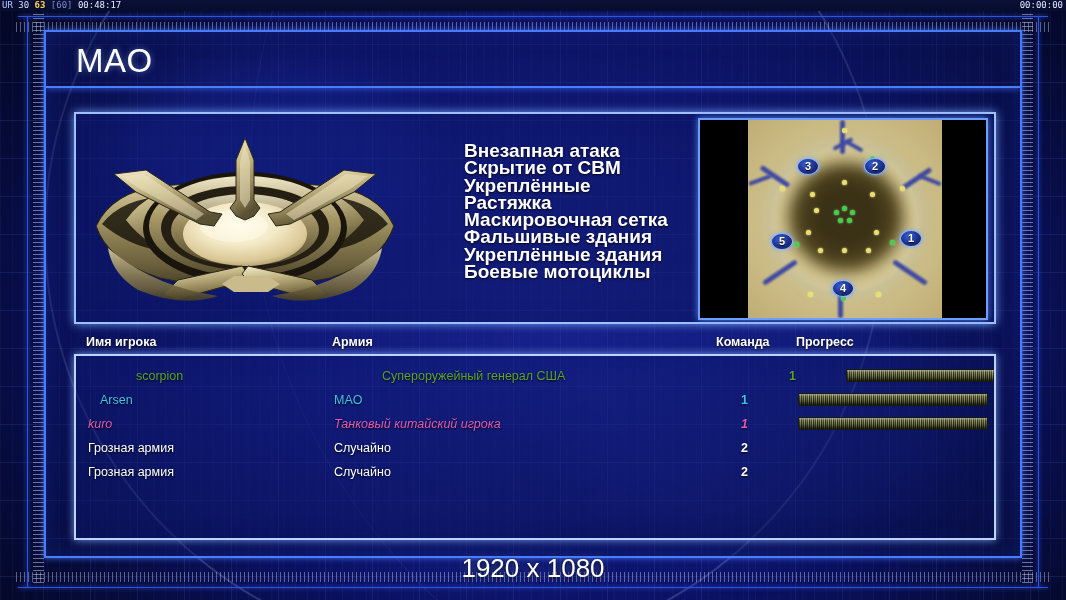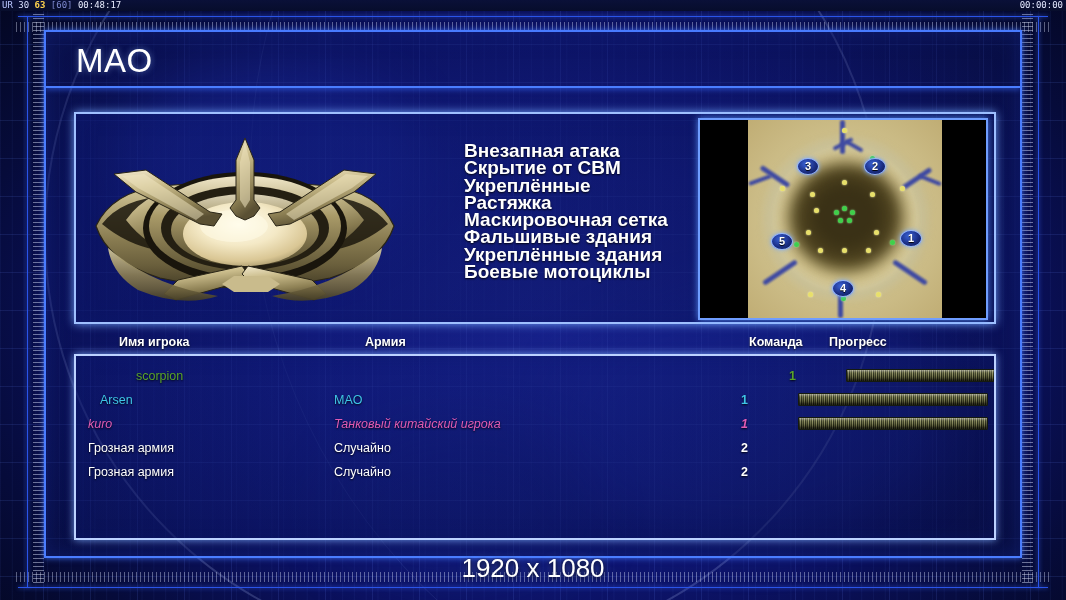--- a/index.html
+++ b/index.html
@@ -212,21 +212,20 @@
 
   
   #thead {
     position: absolute; left: 0; top: 303px;
     width: 100%; height: 18px;
   }
   #thead span {
     position: absolute; top: 0;
     font-size: 12.5px; font-weight: bold; color: #ffffff;
     text-shadow: 0 1px 2px rgba(0,0,0,.9);
-    margin-left: 33px;
   }
   .h-name { left: 40px; }
   .h-army { left: 286px; }
   .h-team { left: 670px; }
   .h-prog { left: 750px; }
 
   
   #players {
     position: absolute; left: 28px; top: 322px;
     width: 922px; height: 186px;
@@ -462,20 +461,21 @@
       <span class="h-name">Имя игрока</span>
       <span class="h-army">Армия</span>
       <span class="h-team">Команда</span>
       <span class="h-prog">Прогресс</span>
     </div>
 
     <div id="players">
 
       <div class="prow" style="top:8px;margin-left:48px;">
         <span class="pcell c-name" style="color:#59a32a;">scorpion</span>
+        <span class="pcell c-army" style="color:#59a32a;">Супероружейный генерал США</span>
         <span class="pcell c-team" style="color:#59a32a;">1</span>
         <span class="bar"></span>
       </div>
 
       <div class="prow" style="top:32px;">
         <span class="pcell c-name" style="color:#3ec4e6;margin-left:12px;">Arsen</span>
         <span class="pcell c-army" style="color:#3ec4e6;">MAO</span>
         <span class="pcell c-team" style="color:#3ec4e6;">1</span>
         <span class="bar"></span>
       </div>

